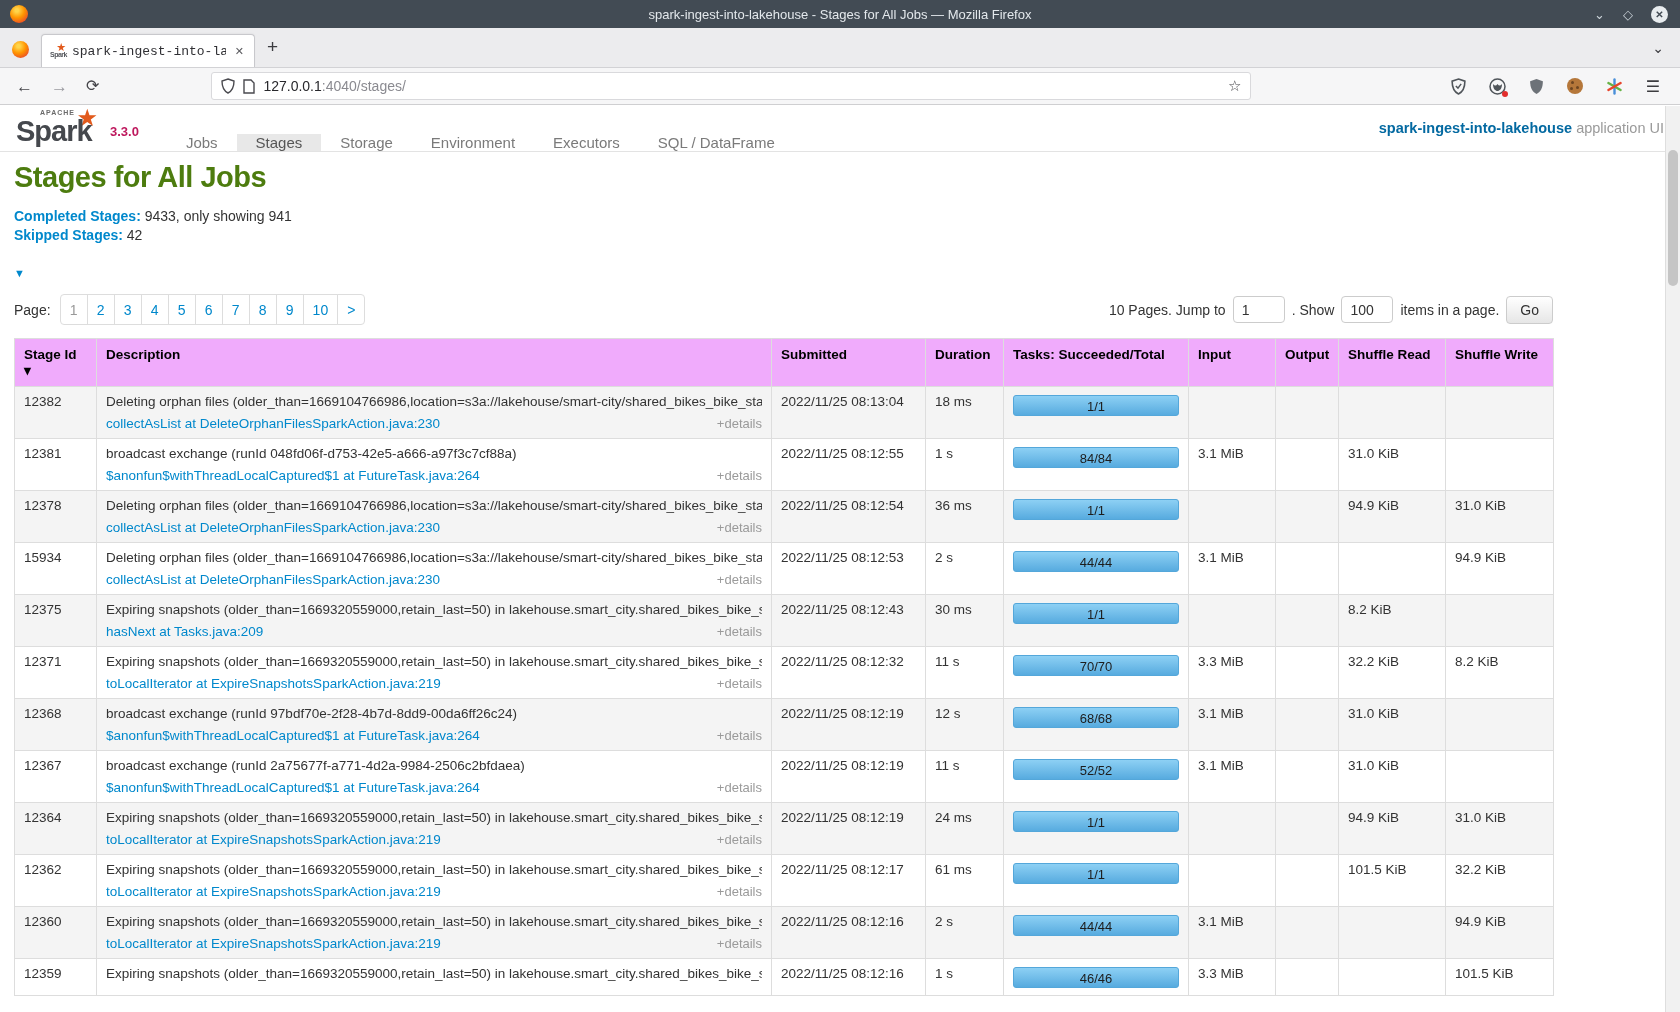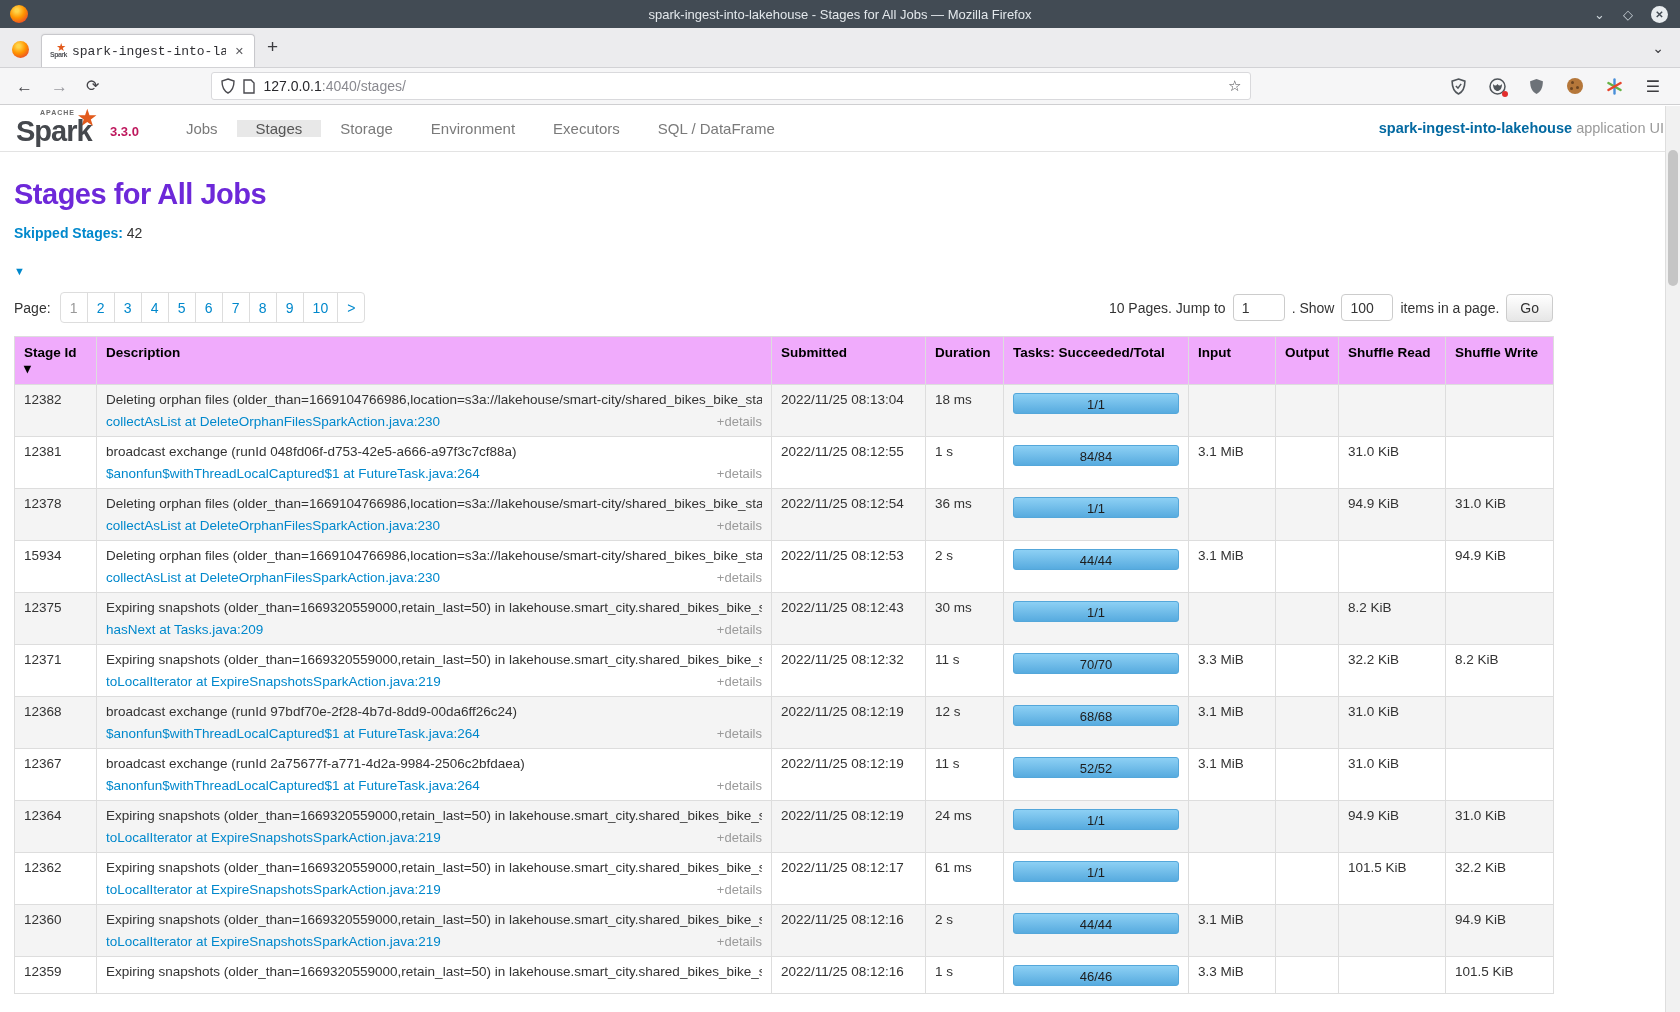--- a/index.html
+++ b/index.html
@@ -79,31 +79,31 @@
     display:flex; align-items:stretch;
   }
   .spark-logo-wrap { display:flex; align-items:flex-end; padding:3px 6px 5px 16px; }
   .spark-logo { position:relative; width:88px; height:38px; }
   .spark-logo .logo-word {
     position:absolute; left:0; bottom:-2px; font-size:29px; font-weight:bold; color:#45484d; letter-spacing:-1px;
   }
   .spark-logo .logo-star { position:absolute; top:-4px; right:6px; color:#e25a1c; font-size:24px; }
   .spark-logo .logo-apache { position:absolute; top:1px; left:24px; font-size:7px; letter-spacing:1px; color:#6b6b6b; font-weight:bold; }
   .spark-version { font-size:13px; font-weight:bold; color:#be185d; padding:0 0 7px 6px; }
-  .spark-nav { display:flex; align-items:center; margin-left:22px; }
+  .spark-nav { display:flex; align-items:flex-end; margin-left:22px; }
   .nav-tab {
     display:flex; align-items:center; padding:0 19px; font-size:15px; color:#7a7a7a; cursor:pointer;
   }
   .nav-tab.active { background:#e8e8e8; color:#565656; }
   .app-id { margin-left:auto; display:flex; align-items:center; padding-right:16px; font-size:14.5px; color:#9a9a9a; white-space:pre; }
   .app-id b { color:#0369a1; }
 
   
   .content { padding:0 14px; width:1567px; }
-  h1.page-title { font-size:29px; font-weight:bold; color:#6d28d9; margin:26px 0 14px; letter-spacing:-0.5px; }
+  h1.page-title { font-size:29px; font-weight:bold; color:#4d7c0f; margin:9px 0 14px; letter-spacing:-0.5px; }
   .summary-line { margin:3px 0; font-size:14px; color:#333; }
   .summary-label { color:#0088cc; font-weight:bold; }
   .section-head {
     margin-top:24px; font-size:17.5px; font-weight:bold; color:#0088cc;
     display:flex; align-items:center; gap:7px; cursor:pointer;
   }
   .collapse-arrow { font-size:11px; }
 
   .pager-row { display:flex; align-items:center; margin:15px 0 13px; font-size:14px; color:#333; width:1539px; }
   .page-label { margin-right:9px;text-align:center; }
@@ -243,20 +243,23 @@
       <div class="nav-tab">Executors</div>
       <div class="nav-tab">SQL / DataFrame</div>
     </div>
   <div class="app-id"><b>spark-ingest-into-lakehouse</b><span> application UI</span></div>
 </div>
 
 <div class="content">
   <h1 class="page-title">Stages for All Jobs</h1>
 
   <div class="summary-line">
+    <span class="summary-label">Completed Stages:</span><span> 9433, only showing 941</span>
+  </div>
+  <div class="summary-line">
     <span class="summary-label">Skipped Stages:</span><span> 42</span>
   </div>
 
   <div class="section-head">
     <span class="collapse-arrow">▼</span>
   </div>
 
   <div class="pager-row">
     <span class="page-label">Page:</span>
     <div class="page-group">

